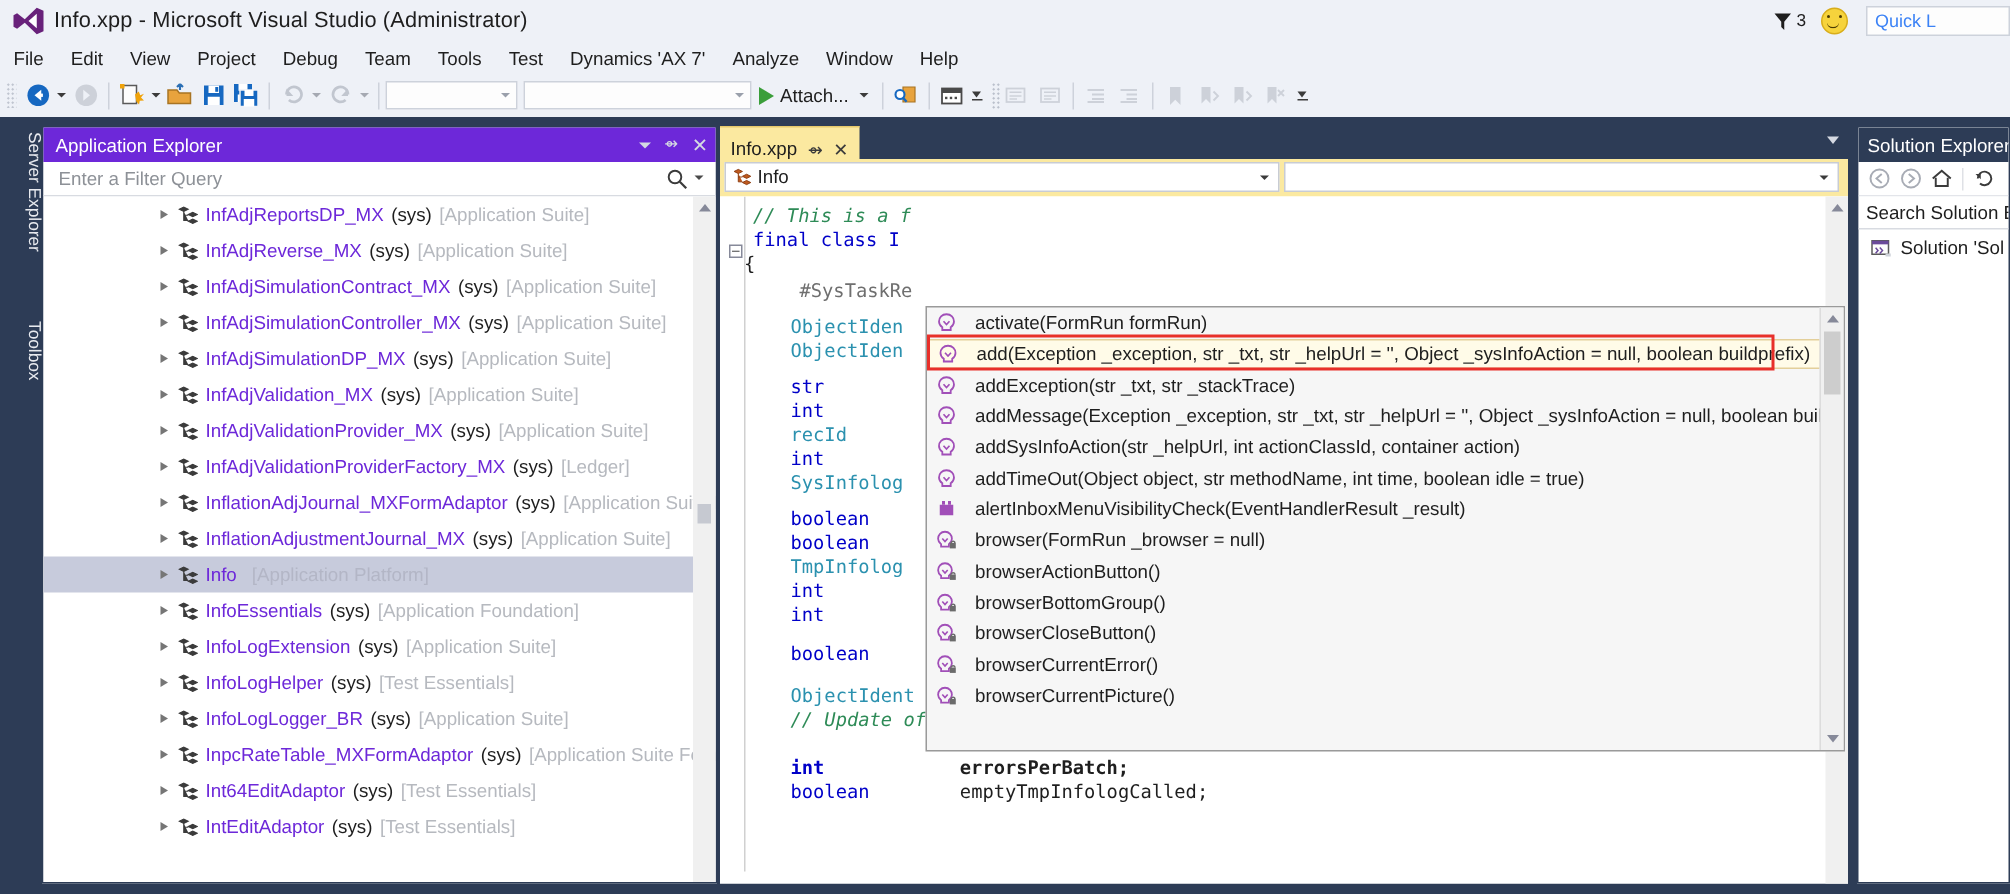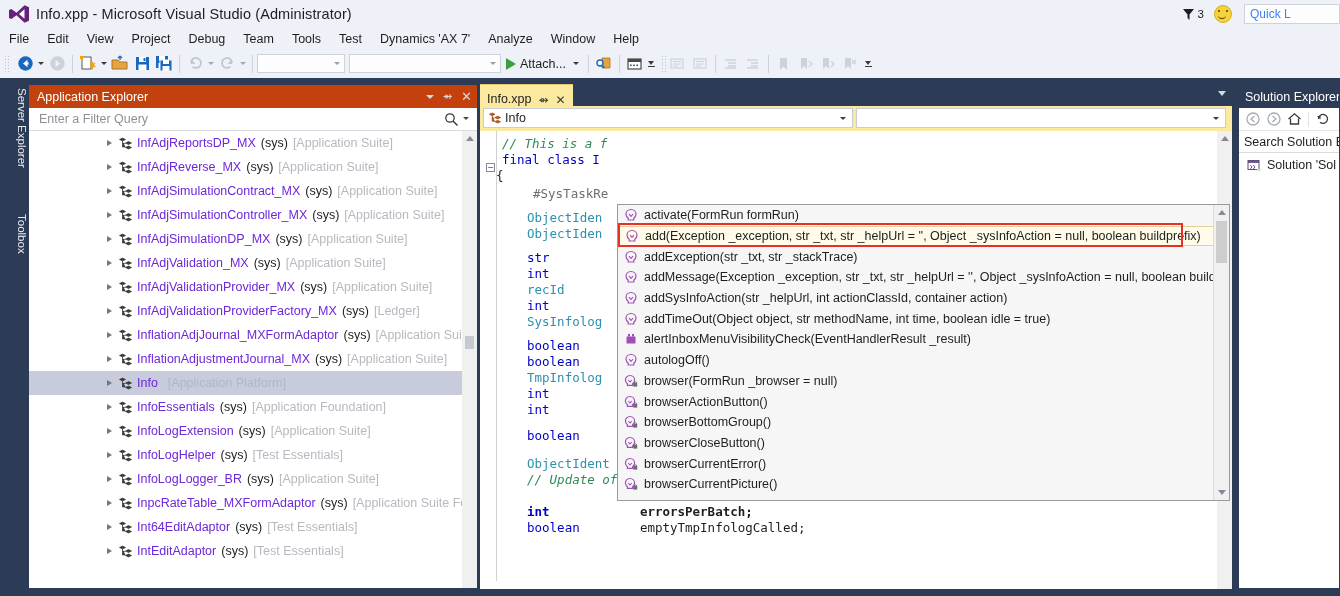--- a/index.html
+++ b/index.html
@@ -90,21 +90,21 @@
     text-align:left; white-space:nowrap;
   }
   .vtab.t1 { position:absolute; top:4px; left:0; }
   .vtab.t2 { position:absolute; top:130px; left:0; }
 
   
   .app-explorer {
     position:absolute; left:28px; top:6px; width:450px; height:505px; background:#ffffff;
     border:1px solid #2d3c56; box-sizing:border-box;
   }
-  .ae-header { height:23px; background:#c2410c; display:flex; align-items:center; position:relative;text-align:center; }
+  .ae-header { height:23px; background:#6d28d9; display:flex; align-items:center; position:relative;text-align:center; }
   .ae-title { color:#ffffff; font-size:12.5px; padding-left:8px; }
   .ae-hdr-btns { position:absolute; right:5px; top:0; height:23px; display:flex; align-items:center; gap:9px; }
   .ae-hdr-btns span { color:#d5d9e2; font-size:11px; line-height:1; display:inline-block; }
   .caret-dn { width:0;height:0;border-left:4px solid transparent;border-right:4px solid transparent;border-top:4.5px solid #d5d9e2;}
   .ae-filter {
     height:22px; background:#ffffff; border-bottom:1px solid #d8dbe1; display:flex; align-items:center;
     position:relative;
   }
   .ae-filter input {
     border:0; outline:0; width:410px; margin-left:8px; font-size:12.5px; color:#1e1e1e;
@@ -177,21 +177,21 @@
   .ed-vscroll .up { width:15px;height:15px; display:flex;align-items:center;justify-content:center;}
   .ed-vscroll .up i { width:0;height:0;border-left:4px solid transparent;border-right:4px solid transparent;border-bottom:5px solid #868999;}
 
   
   .intellisense {
     position:absolute; left:617px; top:126px; width:613px; height:297px;
     background:#f6f6f6; border:1px solid #9a9a9a; box-sizing:border-box; z-index:40;
   }
   .is-list { position:absolute; left:0; top:0; right:15px; bottom:0; overflow:hidden; }
   .is-row {
-    height:20.7px; display:flex; align-items:center; padding-left:6px; gap:6px;
+    height:20.7px; display:flex; align-items:center; padding-left:6px; gap:12px;
     font-size:12.5px; color:#1e1e1e; white-space:nowrap; box-sizing:border-box;
   }
   .is-ico { width:14px; height:14px; flex:0 0 auto; position:relative; }
   .is-row.highlighted {
     background:#fffbe8; border:1px solid #e3cf9a; box-sizing:border-box;
   }
   .is-scroll { position:absolute; right:0; top:0; width:15px; bottom:0; background:#f0f0f0; border-left:1px solid #dcdcdc;}
   .is-scroll .ar { width:15px;height:15px;display:flex;align-items:center;justify-content:center;}
   .is-scroll .ar.up i { width:0;height:0;border-left:4px solid transparent;border-right:4px solid transparent;border-bottom:5px solid #868999;}
   .is-scroll .ar.dn { position:absolute; bottom:0; left:0;}
@@ -812,29 +812,20 @@
           <span class="is-ico">
             <svg width="14" height="14" viewBox="0 0 14 14">
               <rect x="2.5" y="4.5" width="9" height="7" fill="#a14fb8"></rect>
               <rect x="4" y="2" width="2" height="2.5" fill="#a14fb8"></rect>
               <rect x="8" y="2" width="2" height="2.5" fill="#a14fb8"></rect>
             </svg>
           </span>
           <span>alertInboxMenuVisibilityCheck(EventHandlerResult _result)</span>
         </div>
 
-        <div class="is-row">
-          <span class="is-ico">
-            <svg width="14" height="14" viewBox="0 0 14 14">
-              <path d="M7 1.5 C4 1.5 2 3.6 2 6.3 C2 8.2 3 9.3 4.2 10.2 L4.2 12 L9.8 12 L9.8 10.2 C11 9.3 12 8.2 12 6.3 C12 3.6 10 1.5 7 1.5 Z" fill="none" stroke="#a14fb8" stroke-width="1.2"></path>
-              <path d="M5 6.2 L7 8.4 L9 6.2" stroke="#a14fb8" stroke-width="1.1" fill="none"></path>
-            </svg>
-          </span>
-          <span>autologOff()</span>
-        </div>
 
         <div class="is-row">
           <span class="is-ico">
             <svg width="14" height="14" viewBox="0 0 14 14">
               <path d="M6 1.5 C3.2 1.5 1.4 3.6 1.4 6.1 C1.4 7.9 2.3 8.9 3.4 9.8 L3.4 11.4 L8.6 11.4 L8.6 9.8 C9.7 8.9 10.6 7.9 10.6 6.1 C10.6 3.6 8.8 1.5 6 1.5 Z" fill="none" stroke="#a14fb8" stroke-width="1.2"></path>
               <path d="M4.2 6 L6 8 L7.8 6" stroke="#a14fb8" stroke-width="1.1" fill="none"></path>
               <rect x="9.2" y="9" width="4" height="3.6" fill="#6b6b6b"></rect>
               <path d="M10.2 9 a1.2 1.2 0 0 1 2.4 0" stroke="#6b6b6b" stroke-width="1" fill="none"></path>
             </svg>
           </span>

